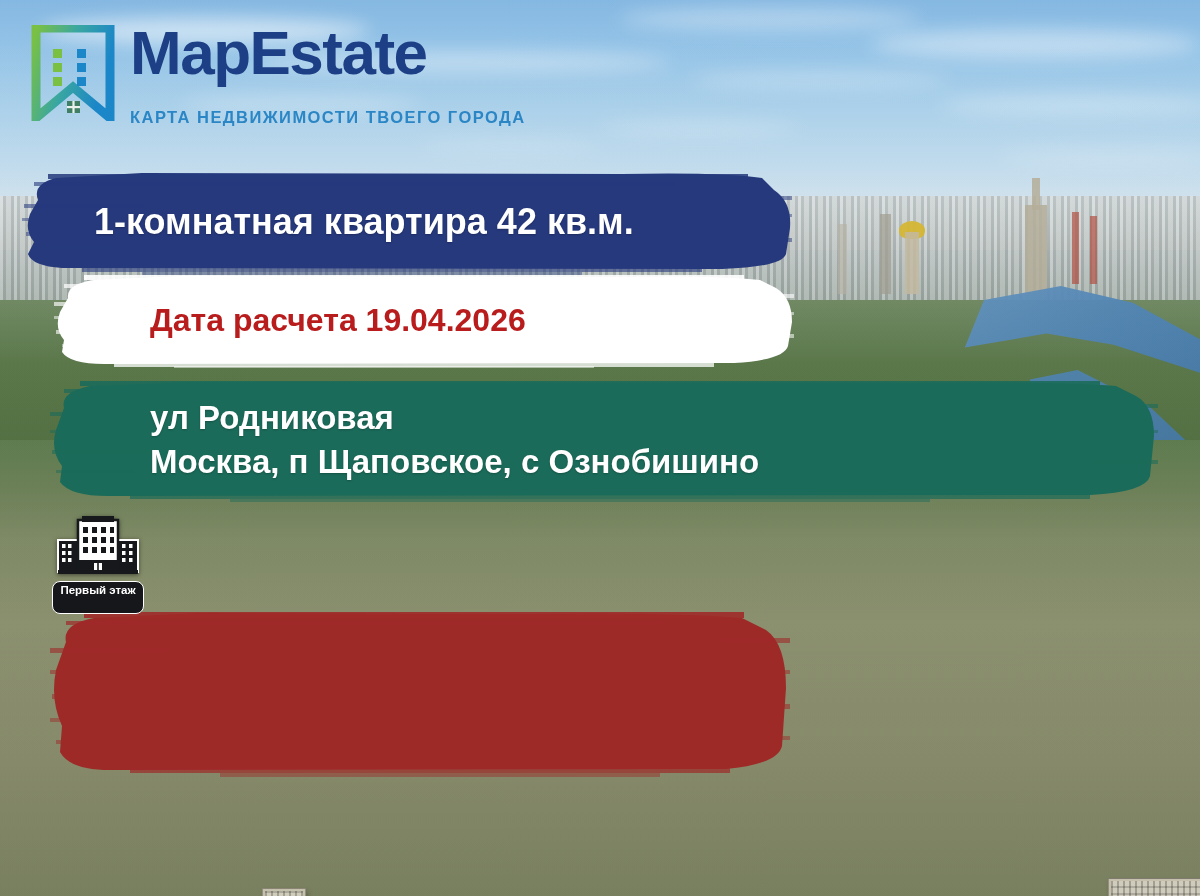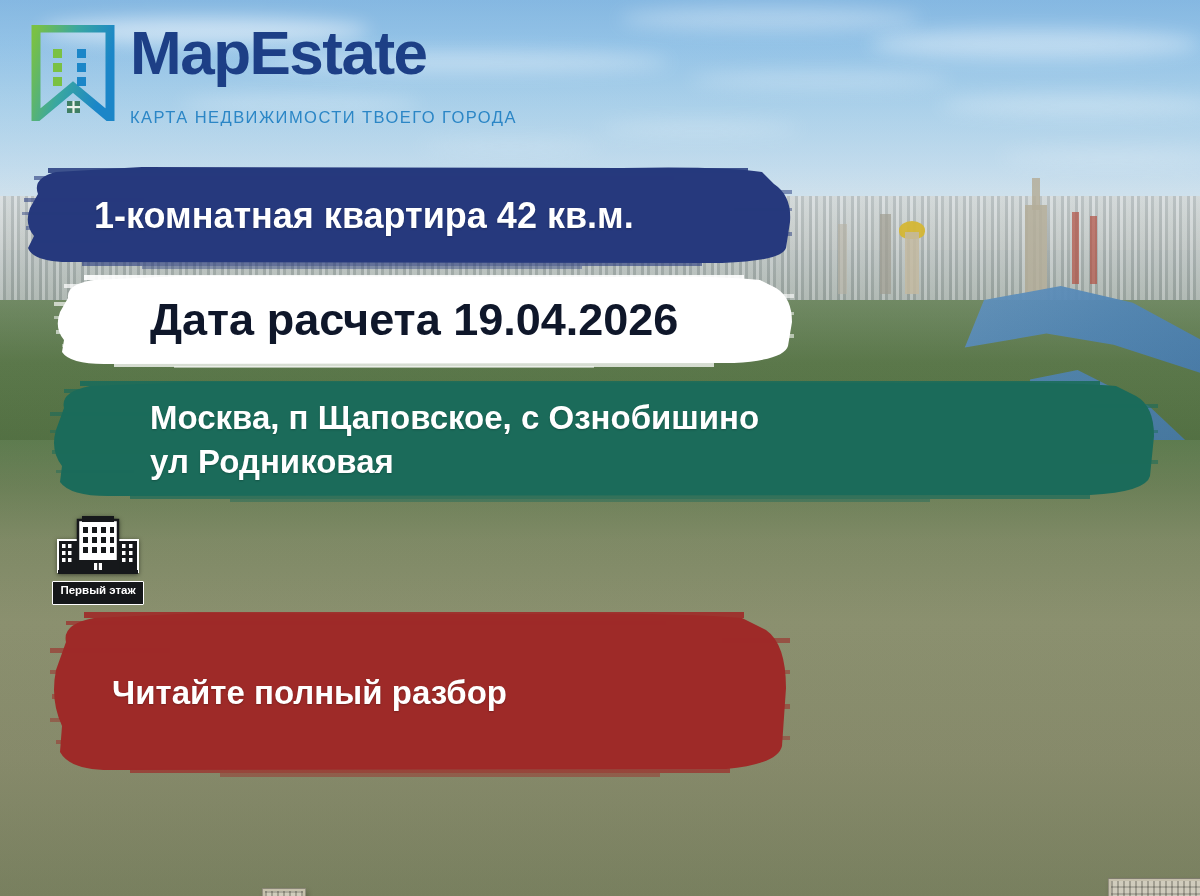--- a/index.html
+++ b/index.html
@@ -137,49 +137,49 @@
     display:flex; align-items:center; gap:14px;
     z-index:5;
   }
   #logo-mark { width:86px; height:96px; display:block; }
   .logo-text-wrap{ display:flex; flex-direction:column;justify-content:center; }
   #logo-title{
     font-size:62px; font-weight:bold; color:#1d3f86;
     letter-spacing:-1.5px; line-height:1; margin-top:4px;
   }
   #logo-sub{
-    font-size:16.5px; font-weight:normal; color:#2b86c6;
+    font-size:16.5px; font-weight:bold; color:#2b86c6;
     letter-spacing:1.45px; margin-top:24px; white-space:nowrap;
   }
 
   
   .banner{
     position:absolute; z-index:4;
     display:flex; flex-direction:column; justify-content:center;
   }
   .banner .txt{
     position:relative; z-index:2;
     font-weight:bold;
     line-height:1.32;
   }
   
   .brush{
     position:absolute; inset:0; z-index:1;
   }
 
   
-  #banner-title{ left:22px; top:162px; width:770px; height:108px; }
+  #banner-title{ left:22px; top:168px; width:770px; height:108px; }
   #banner-title .txt{
     color:#ffffff; font-size:36px; padding-left:72px;
     text-shadow:0 1px 2px rgba(0,0,0,.25);
   }
   
   #banner-date{ left:54px; top:272px; width:740px; height:96px; }
   #banner-date .txt{
-    color:#0f172a; font-size:45px; padding-left:96px;
+    color:#b91c1c; font-size:32px; padding-left:96px;
   }
   
   #banner-address{ left:50px; top:378px; width:1108px; height:124px; }
   #banner-address .txt{
     color:#ffffff; font-size:33px; padding-left:100px;
     text-shadow:0 1px 2px rgba(0,0,0,.22);
   }
   
   #banner-cta{ left:50px; top:608px; width:740px; height:170px; }
   #banner-cta .txt{
@@ -191,21 +191,21 @@
   #badges{
     position:absolute; left:48px; top:516px; z-index:6;
     display:flex; gap:8px; align-items:flex-end;
   }
   .badge{ display:flex; flex-direction:column; align-items:center; width:100px; }
   .badge svg{ display:block; filter:drop-shadow(0 1px 2px rgba(0,0,0,.5)); }
   .badge-label{
     margin-top:3px;
     background:#15171a; color:#ffffff;
     font-size:11.5px; font-weight:bold;
-    padding:3px 7px 7px; border-radius:1px;
+    padding:3px 7px 16px; border-radius:8px;
     border:1.6px solid #ffffff; white-space:nowrap;
     line-height:1;
   }
 </style>
 </head>
 <body>
 
 <div id="photo">
   <div class="sky"></div>
   <div class="cloud cl1"></div>
@@ -326,22 +326,22 @@
       <rect x="2" y="72" width="104" height="4" opacity=".55"></rect>
       <rect x="6" y="92" width="78" height="3" opacity=".45"></rect>
       <rect x="1040" y="26" width="68" height="4" opacity=".6"></rect>
       <rect x="1050" y="52" width="58" height="3" opacity=".5"></rect>
       <rect x="1042" y="82" width="66" height="4" opacity=".55"></rect>
       <rect x="80" y="116" width="960" height="5" opacity=".7"></rect>
       <rect x="180" y="121" width="700" height="3" opacity=".45"></rect>
     </g>
   </svg>
   <div class="txt">
+    <div>ул Родниковая</div>
     <div>Москва, п Щаповское, с Ознобишино</div>
-    <div>ул Родниковая</div>
   </div>
 </div>
 
 <div id="badges">
 
   <div class="badge">
     <svg width="84" height="62" viewBox="0 0 84 62">
 
       <rect x="2" y="24" width="20" height="32" fill="#16181b" stroke="#ffffff" stroke-width="2"></rect>
       <g fill="#ffffff">
@@ -404,15 +404,14 @@
       <rect x="6" y="132" width="100" height="4" opacity=".5"></rect>
       <rect x="672" y="30" width="68" height="5" opacity=".6"></rect>
       <rect x="680" y="62" width="60" height="4" opacity=".5"></rect>
       <rect x="674" y="96" width="66" height="5" opacity=".55"></rect>
       <rect x="682" y="128" width="58" height="4" opacity=".45"></rect>
       <rect x="80" y="160" width="600" height="5" opacity=".7"></rect>
       <rect x="170" y="165" width="440" height="4" opacity=".45"></rect>
     </g>
   </svg>
   <div class="txt">
-    <div>Читайте полный разбор</div>
   </div>
 </div>
 
 </body></html>

